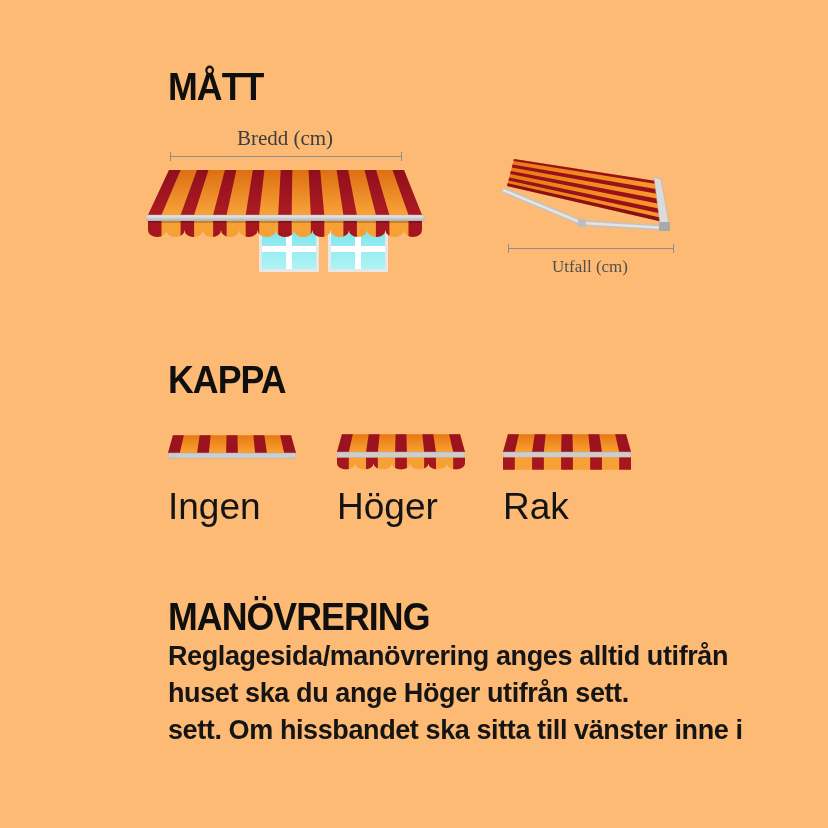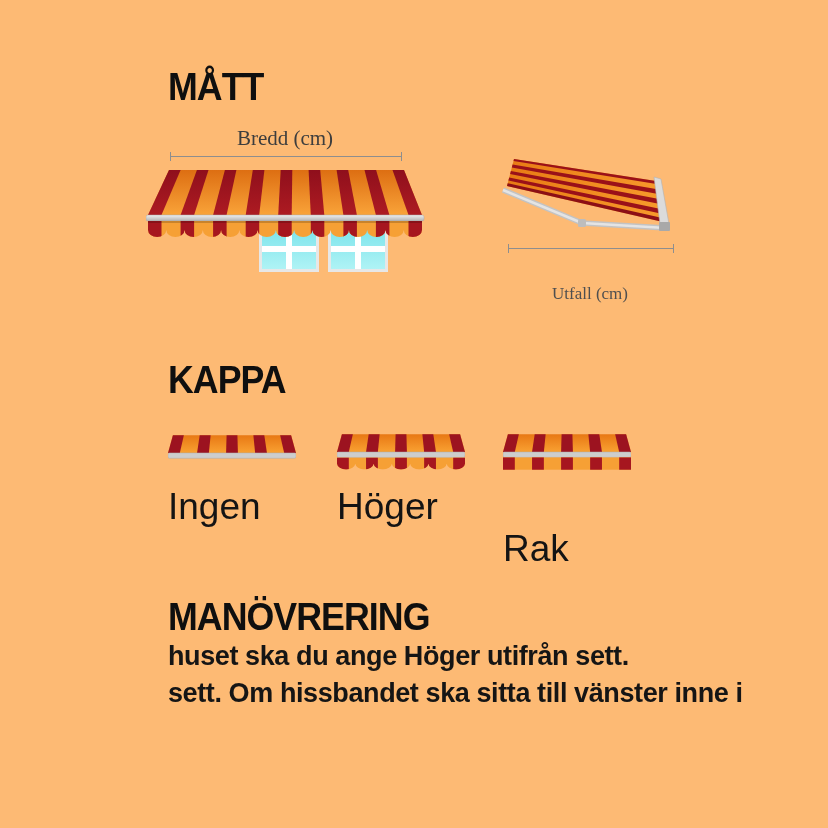--- a/index.html
+++ b/index.html
@@ -7,21 +7,21 @@
     position:relative; width:828px; height:828px; background:#fdba74;
     font-family:"Liberation Sans","DejaVu Sans",sans-serif; overflow:hidden;
   }
   .abs { position:absolute; }
   .heading {
     font-size:38px; font-weight:bold; color:#0f0f0f;
     letter-spacing:-1px; transform:scaleX(0.94); transform-origin:left top;
     white-space:nowrap;
   }
   .dim-label { font-size:21px; color:#3d3d3d; text-align:center;font-family:Liberation Serif, serif; }
-  .dim-label.small { font-size:17px; color:#4f4f4f;margin-top:27px; }
+  .dim-label.small { font-size:17px; color:#4f4f4f; }
   .dim-line {
     height:9px; border-left:1px solid #8e8e8e; border-right:1px solid #8e8e8e;
   }
   .dim-line::after {
     content:""; display:block; margin-top:4px; border-top:1px solid #8e8e8e;
   }
   .kappa-label { font-size:37px; font-weight:500; color:#141414; white-space:nowrap; }
   .body-text { font-size:27px; font-weight:600; color:#151515;
     line-height:37px; letter-spacing:-0.4px; white-space:nowrap; }
   .body-text span { display:block; }
@@ -199,22 +199,23 @@
     <rect x="0" y="24.5" width="130" height="12.5" fill="#F6A035"></rect>
     <rect x="0" y="24.5" width="12" height="12.5" fill="#A6161F"></rect>
     <rect x="29.5" y="24.5" width="12" height="12.5" fill="#A6161F"></rect>
     <rect x="59" y="24.5" width="12" height="12.5" fill="#A6161F"></rect>
     <rect x="88.5" y="24.5" width="12" height="12.5" fill="#A6161F"></rect>
     <rect x="118" y="24.5" width="12" height="12.5" fill="#A6161F"></rect>
   </svg>
 
   <div class="abs kappa-label" style="left:168px; top:486px;">Ingen</div>
   <div class="abs kappa-label" style="left:337px; top:486px;">Höger</div>
-  <div class="abs kappa-label" style="left:503px; top:486px;margin-top:42px;">Rak</div>
+  <div class="abs kappa-label" style="left:503px; top:486px;">Rak</div>
 
   <div class="abs heading" style="left:168px; top:596px;">MANÖVRERING</div>
 
   <div class="abs body-text" style="left:168px; top:638px;">
+    <span>Reglagesida/manövrering anges alltid utifrån</span>
     <span>huset ska du ange Höger utifrån sett.</span>
     <span>sett. Om hissbandet ska sitta till vänster inne i</span>
   </div>
 
 </div>
 
 </body></html>

